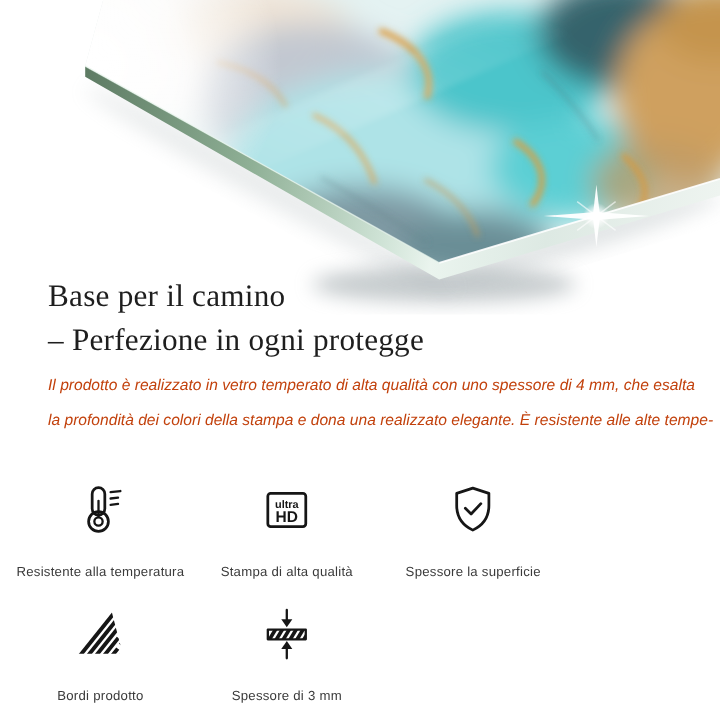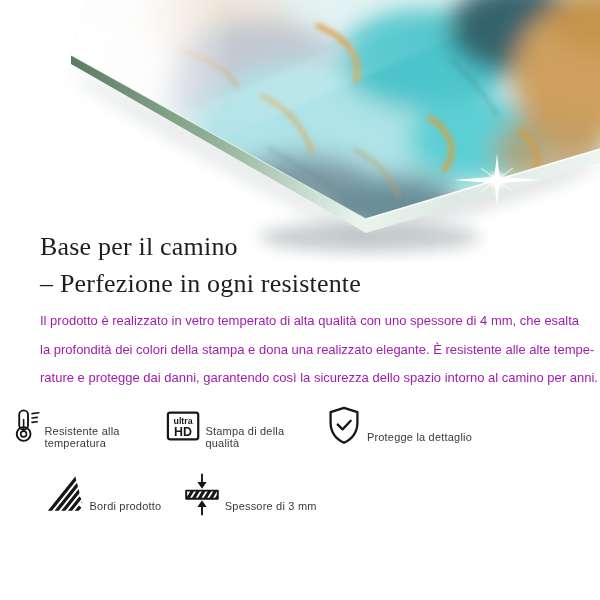--- a/index.html
+++ b/index.html
@@ -16,30 +16,30 @@
 
   .heading {
     position:absolute; left:40px; top:228px; width:520px;
     font-family:"Liberation Serif", serif;
     font-size:26px; line-height:37px; font-weight:400;
     color:#1e1e1e; letter-spacing:0.2px;
   }
 
   .desc {
     position:absolute; left:40px; top:307px; width:524px;
-    font-size:13px; line-height:28.5px; color:#a21caf;
+    font-size:13px; line-height:28.5px; color:#c2410c;font-style:italic;
   }
   .desc .line { text-align:justify; text-align-last:justify; white-space:nowrap; }
 
   .features {
     position:absolute; top:402px; left:6px; right:6px;
     display:grid; grid-template-columns:repeat(3,1fr);
     row-gap:22px;
   }
-  .feature { display:flex; flex-direction:row; align-items:center;justify-content:flex-end; }
+  .feature { display:flex; flex-direction:column; align-items:center; }
   .ficon { width:46px; height:46px; display:block; }
   .flabel { margin-top:23px; font-size:11px; color:#3a3a3a; letter-spacing:0.2px; }
 
   .stroke { fill:none; stroke:#161616; stroke-width:2.4; stroke-linecap:round; stroke-linejoin:round; }
   .thin   { fill:none; stroke:#161616; stroke-width:2;   stroke-linecap:round; stroke-linejoin:round; }
   .fillk  { fill:#161616; stroke:none; }
   .icontext { fill:#161616; font-family:"Liberation Sans", sans-serif; font-weight:bold; text-anchor:middle; }
 </style>
 </head>
 <body>
@@ -130,27 +130,26 @@
       <circle r="11" fill="url(#sparkGlow)" opacity="0.95"></circle>
       <polygon points="-44,0 0,-3.4 44,0 0,3.4" fill="#ffffff" opacity="0.95"></polygon>
       <polygon points="0,-26 -3,0 0,26 3,0" fill="#ffffff" opacity="0.95"></polygon>
       <path d="M-16,-12 L16,12 M16,-12 L-16,12" stroke="#ffffff" stroke-width="1.2" opacity="0.6" fill="none"></path>
       <circle r="2.6" fill="#ffffff"></circle>
     </g>
   </svg>
 
   <h1 class="heading">
     <span>Base per il camino</span><br>
-    <span>– Perfezione in ogni resistente</span>
+    <span>– Perfezione in ogni protegge</span>
   </h1>
 
   <div class="desc">
     <div class="line">Il prodotto è realizzato in vetro temperato di alta qualità con uno spessore di 4 mm, che esalta</div>
     <div class="line">la profondità dei colori della stampa e dona una realizzato elegante. È resistente alle alte tempe-</div>
-    <div class="line">rature e protegge dai danni, garantendo così la sicurezza dello spazio intorno al camino per anni.</div>
   </div>
 
   <div class="features">
 
     <div class="feature">
       <svg class="ficon" viewBox="0 0 48 48">
         <rect class="stroke" x="16.5" y="4.5" width="11" height="24" rx="5.5"></rect>
         <circle class="stroke" cx="22" cy="34" r="8.6"></circle>
         <circle class="thin" cx="22" cy="34" r="3.6"></circle>
         <path class="thin" d="M22,30 L22,16"></path>
@@ -158,29 +157,29 @@
       </svg>
       <div class="flabel">Resistente alla temperatura</div>
     </div>
 
     <div class="feature">
       <svg class="ficon" viewBox="0 0 48 48">
         <rect class="stroke" x="7.5" y="9.5" width="33" height="29" rx="2.5"></rect>
         <text class="icontext" x="24" y="22" font-size="9.5">ultra</text>
         <text class="icontext" x="24" y="34.5" font-size="13.5">HD</text>
       </svg>
-      <div class="flabel">Stampa di della qualità</div>
+      <div class="flabel">Stampa di alta qualità</div>
     </div>
 
     <div class="feature">
       <svg class="ficon" viewBox="0 0 48 48">
         <path class="stroke" d="M24,5 L38,9.5 V20 C38,30 32.5,37.5 24,41.5 C15.5,37.5 10,30 10,20 V9.5 Z"></path>
         <path class="stroke" d="M17.5,22.5 L22.5,27.5 L31,18.5"></path>
       </svg>
-      <div class="flabel">Protegge la dettaglio</div>
+      <div class="flabel">Spessore la superficie</div>
     </div>
 
 
     <div class="feature">
       <svg class="ficon" viewBox="0 0 48 48">
         <clipPath id="triclip">
             <polygon points="3,41.5 43,41.5 33.5,5"></polygon>
           </clipPath>
         <g clip-path="url(#triclip)" stroke="#161616" stroke-width="3.4" fill="none">
           <path d="M2,48 L38,3"></path>

